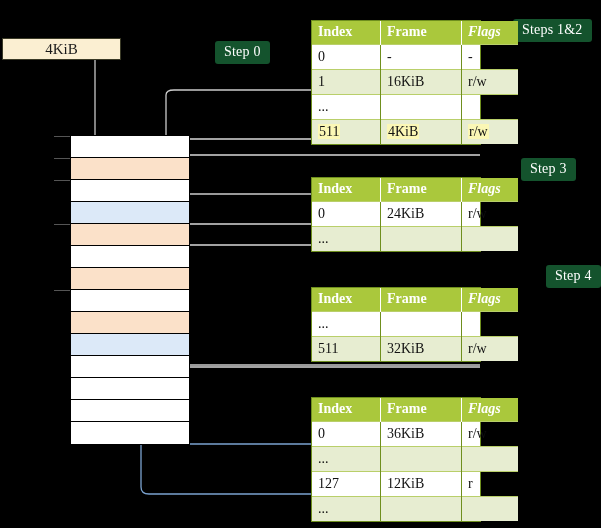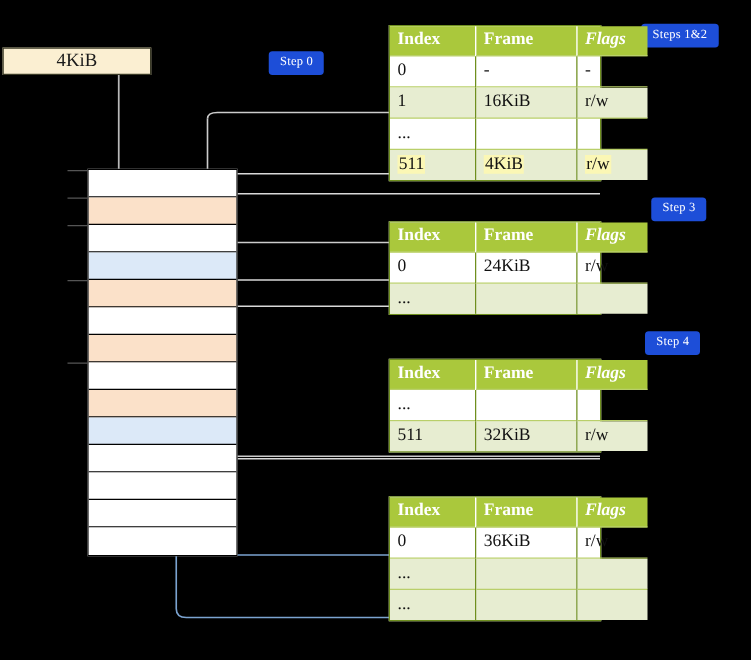--- a/index.html
+++ b/index.html
@@ -28,24 +28,24 @@
     position: absolute;
     left: 0; top: 0;
     width: 601px;
     height: 528px;
     pointer-events: none;
   }
 
   
   .badge {
     position: absolute;
-    background: #1d4ed8;
+    background: #14532d;
     color: #ffffff;
     font-family: "Liberation Serif", "DejaVu Serif", serif;
-    font-size: 10px;
+    font-size: 14px;
     line-height: 1;
     padding: 4px 9px 5px 9px;
     border-radius: 3px;
     white-space: nowrap;
     letter-spacing: .2px;
   }
 
   
   .vabox {
     position: absolute;
@@ -192,21 +192,21 @@
   <div class="vabox" id="vabox" style="left:2px; top:38px; width:119px; height:22px;">
     <span>4KiB</span>
   </div>
 
   <div class="badge" style="left:187px; top:41px;margin-left:28px;">Step 0</div>
 
   <div class="badge" style="left:513px; top:19px;">Steps 1&amp;2</div>
 
   <div class="badge" style="left:521px; top:158px;text-align:center;">Step 3</div>
 
-  <div class="badge" style="left:516px; top:265px;text-align:center;">Step 4</div>
+  <div class="badge" style="left:546px; top:265px;text-align:center;">Step 4</div>
 
   <div id="memcol">
       <div class="mrow"></div>
       <div class="mrow orange"></div>
       <div class="mrow"></div>
       <div class="mrow blue"></div>
       <div class="mrow orange"></div>
       <div class="mrow"></div>
       <div class="mrow orange"></div>
       <div class="mrow"></div>
@@ -310,20 +310,25 @@
           <tr>
             <td class="col-idx">0</td>
             <td class="col-frm">36KiB</td>
             <td class="col-flg">r/w</td>
           </tr>
           <tr class="alt">
             <td class="col-idx">...</td>
             <td class="col-frm">&nbsp;</td>
             <td class="col-flg">&nbsp;</td>
           </tr>
+          <tr>
+            <td class="col-idx">127</td>
+            <td class="col-frm">12KiB</td>
+            <td class="col-flg">r</td>
+          </tr>
           <tr class="alt">
             <td class="col-idx">...</td>
             <td class="col-frm">&nbsp;</td>
             <td class="col-flg">&nbsp;</td>
           </tr>
         </tbody>
       </table>
     </div>
 
 </div>

